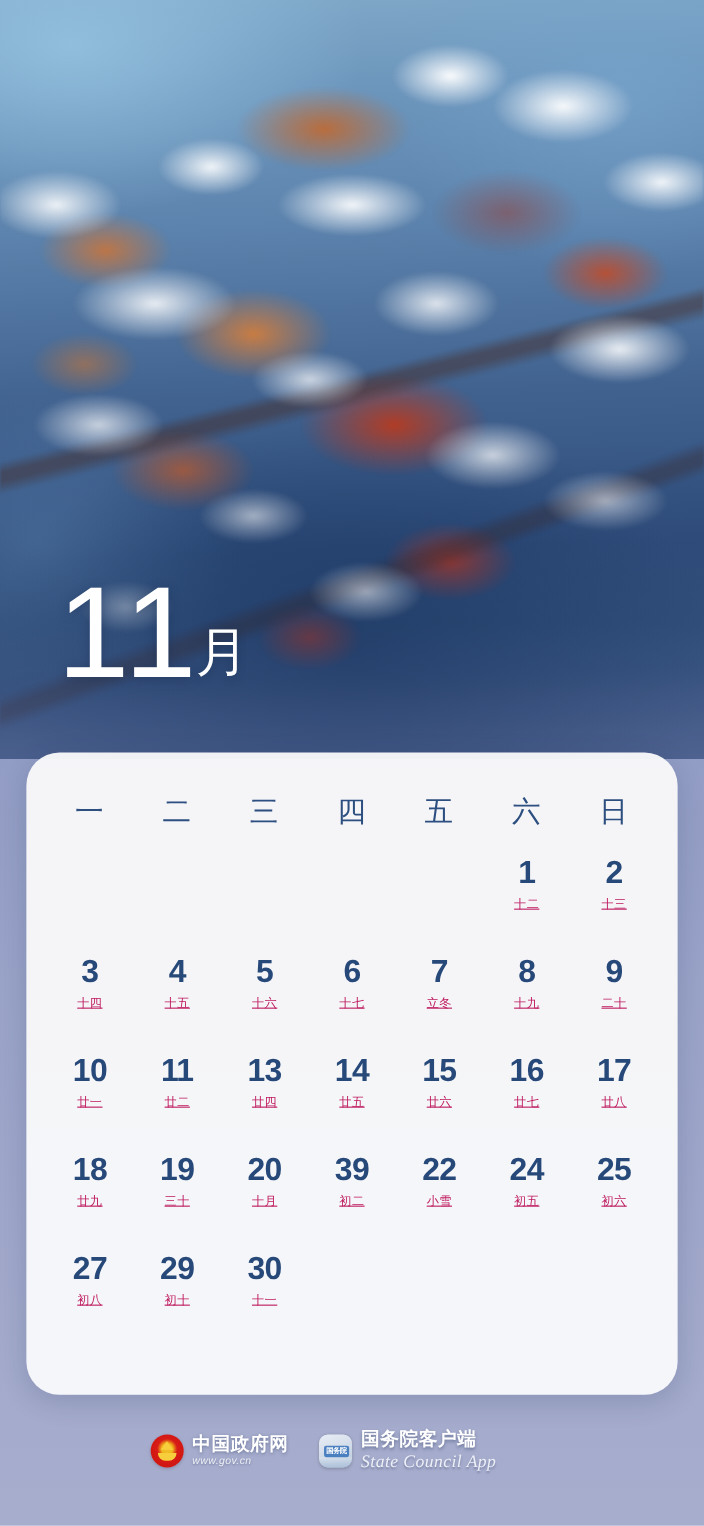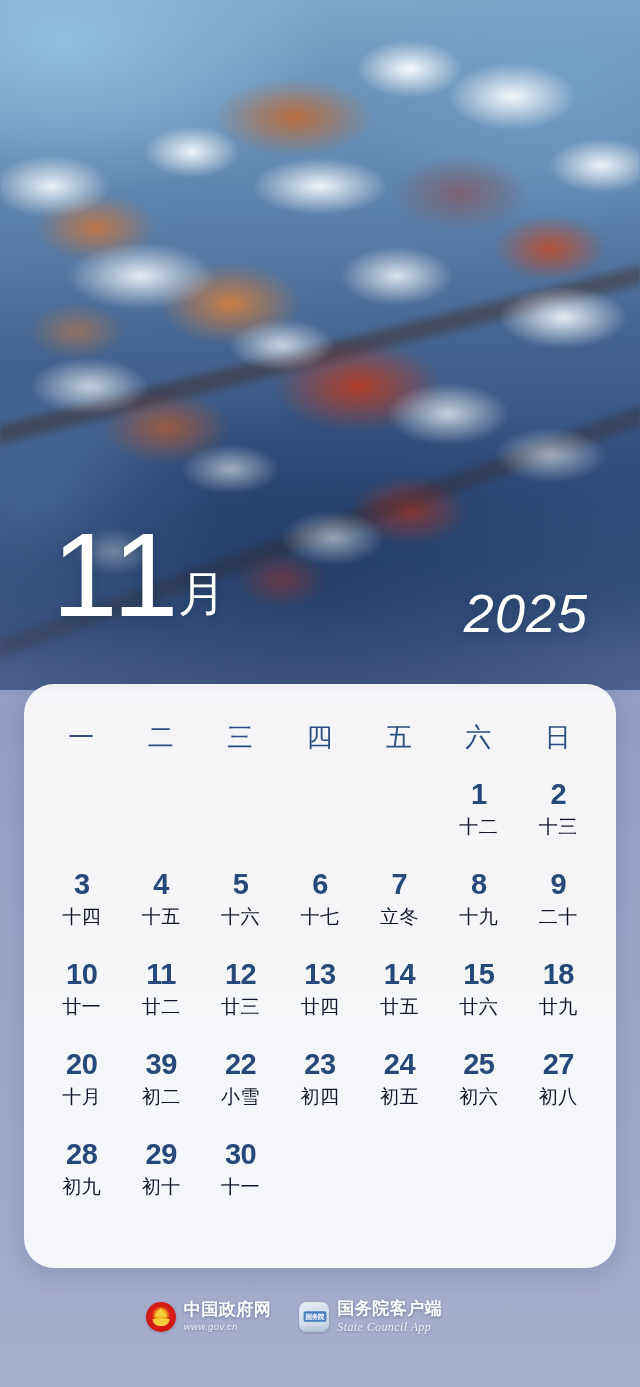--- a/index.html
+++ b/index.html
@@ -115,22 +115,22 @@
   .grid {
     display:grid; grid-template-columns:repeat(7,1fr);
     grid-auto-rows:90px; margin-top:24px;
   }
   .cell { text-align:center; }
   .cell .d {
     font-size:29px; font-weight:700; color:#27497a;
     line-height:1.05; letter-spacing:-0.5px;
   }
   .cell .l {
-    font-size:19px; font-weight:400; color:#0f172a;
-    margin-top:5px; letter-spacing:0.5px;
+    font-size:11px; font-weight:400; color:#be185d;
+    margin-top:5px; letter-spacing:0.5px;text-decoration:underline;
   }
   .cell.empty .d, .cell.empty .l { visibility:hidden; }
 
   
   .footer {
     position:absolute; left:0; top:1300px; width:588px;
     display:flex; justify-content:center; align-items:center; gap:28px;
   }
   .brand { display:flex; align-items:center; gap:8px; }
   .emblem {
@@ -173,37 +173,36 @@
     font-size:7px; font-weight:700; color:#2c5b9e;
     letter-spacing:-0.5px; line-height:1;
     background:#4a7fc0; color:#fff; padding:2px 2px; border-radius:2px;
     transform:scale(.95);
   }
   .appicon::after {
     content:""; position:absolute; left:0; bottom:0;
     width:100%; height:30%;
     background:linear-gradient(180deg,rgba(255,255,255,.2),rgba(160,185,215,.6));
   }
-  .brand-sub.serif { font-family:"Liberation Serif","DejaVu Serif",serif; font-size:12px; }
+  .brand-sub.serif { font-family:"Liberation Serif","DejaVu Serif",serif; font-size:16px; }
 </style>
 </head>
 <body>
 
 <div class="photo">
   <div class="sky"></div>
   <div class="leaves"></div>
   <div class="branch"></div>
   <div class="frost"></div>
   <div class="vignette"></div>
 </div>
 
 <div class="title-block">
   <div class="month-num">11</div>
   <div class="month-char">月</div>
-  <div class="year">2025</div>
 </div>
 
 <div class="card">
   <div class="week-head" id="weekhead">
       <div>一</div>
       <div>二</div>
       <div>三</div>
       <div>四</div>
       <div>五</div>
       <div>六</div>
@@ -268,70 +267,70 @@
       </div>
       <div class="cell">
         <div class="d">10</div>
         <div class="l">廿一</div>
       </div>
       <div class="cell">
         <div class="d">11</div>
         <div class="l">廿二</div>
       </div>
       <div class="cell">
-        <div class="d">12</div>
-        <div class="l">廿三</div>
-      </div>
-      <div class="cell">
         <div class="d">13</div>
         <div class="l">廿四</div>
       </div>
       <div class="cell">
         <div class="d">14</div>
         <div class="l">廿五</div>
       </div>
       <div class="cell">
         <div class="d">15</div>
         <div class="l">廿六</div>
       </div>
       <div class="cell">
+        <div class="d">16</div>
+        <div class="l">廿七</div>
+      </div>
+      <div class="cell">
+        <div class="d">17</div>
+        <div class="l">廿八</div>
+      </div>
+      <div class="cell">
         <div class="d">18</div>
         <div class="l">廿九</div>
       </div>
       <div class="cell">
+        <div class="d">19</div>
+        <div class="l">三十</div>
+      </div>
+      <div class="cell">
         <div class="d">20</div>
         <div class="l">十月</div>
       </div>
       <div class="cell">
         <div class="d">39</div>
         <div class="l">初二</div>
       </div>
       <div class="cell">
         <div class="d">22</div>
         <div class="l">小雪</div>
       </div>
       <div class="cell">
-        <div class="d">23</div>
-        <div class="l">初四</div>
-      </div>
-      <div class="cell">
         <div class="d">24</div>
         <div class="l">初五</div>
       </div>
       <div class="cell">
         <div class="d">25</div>
         <div class="l">初六</div>
       </div>
       <div class="cell">
         <div class="d">27</div>
         <div class="l">初八</div>
-      </div>
-      <div class="cell">
-        <div class="d">28</div>
-        <div class="l">初九</div>
       </div>
       <div class="cell">
         <div class="d">29</div>
         <div class="l">初十</div>
       </div>
       <div class="cell">
         <div class="d">30</div>
         <div class="l">十一</div>
       </div>
     </div>

